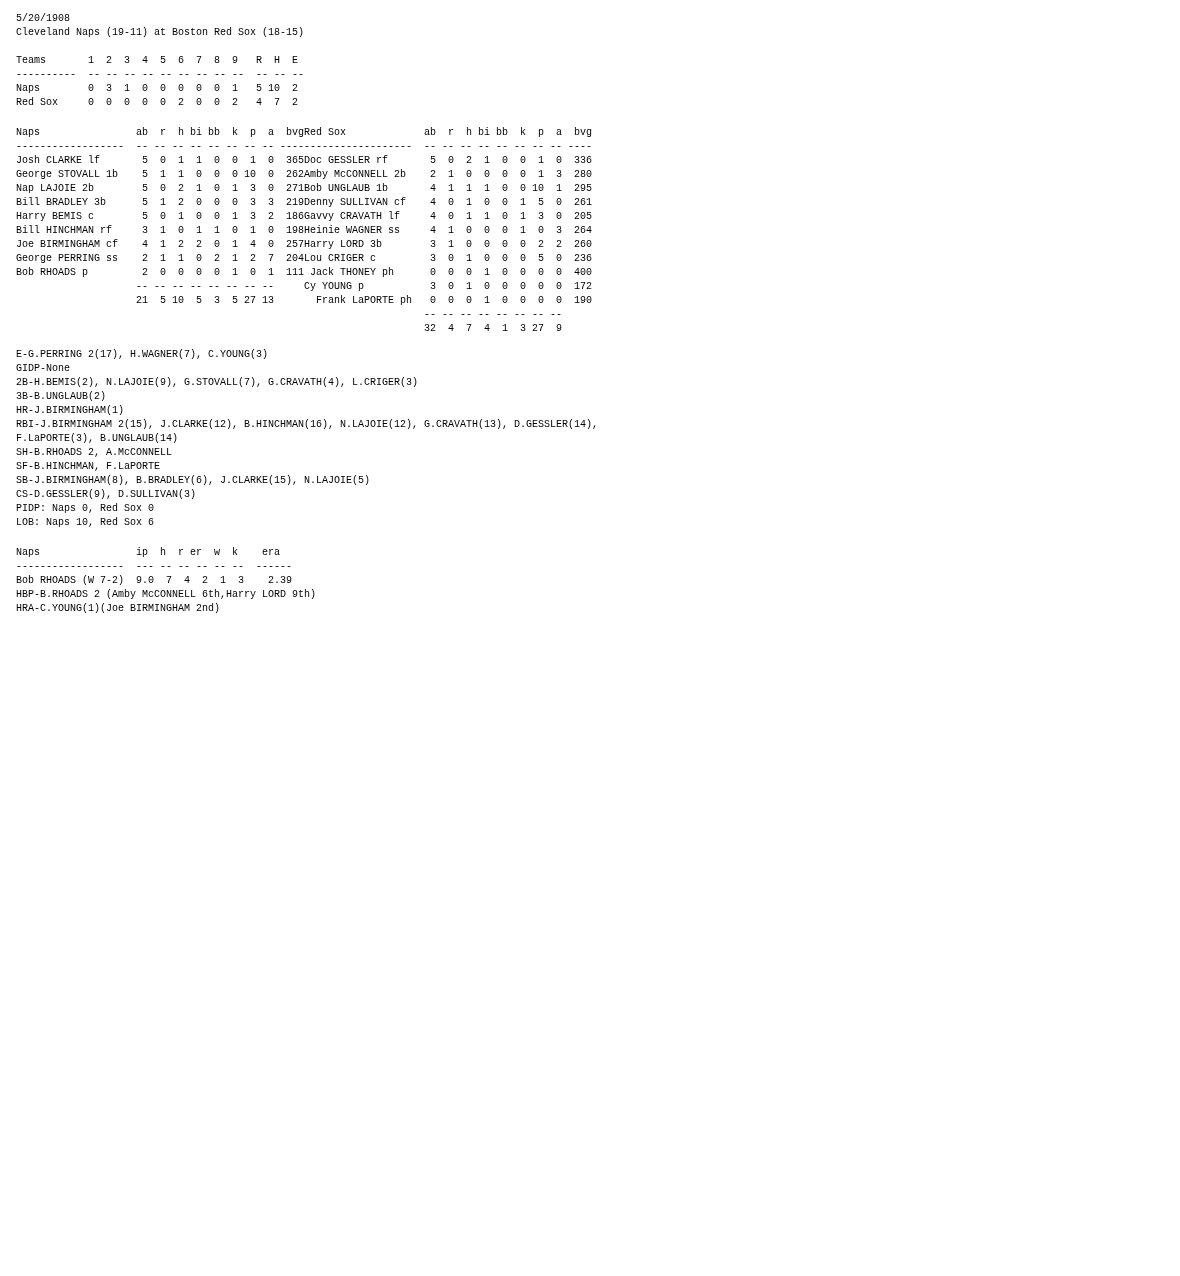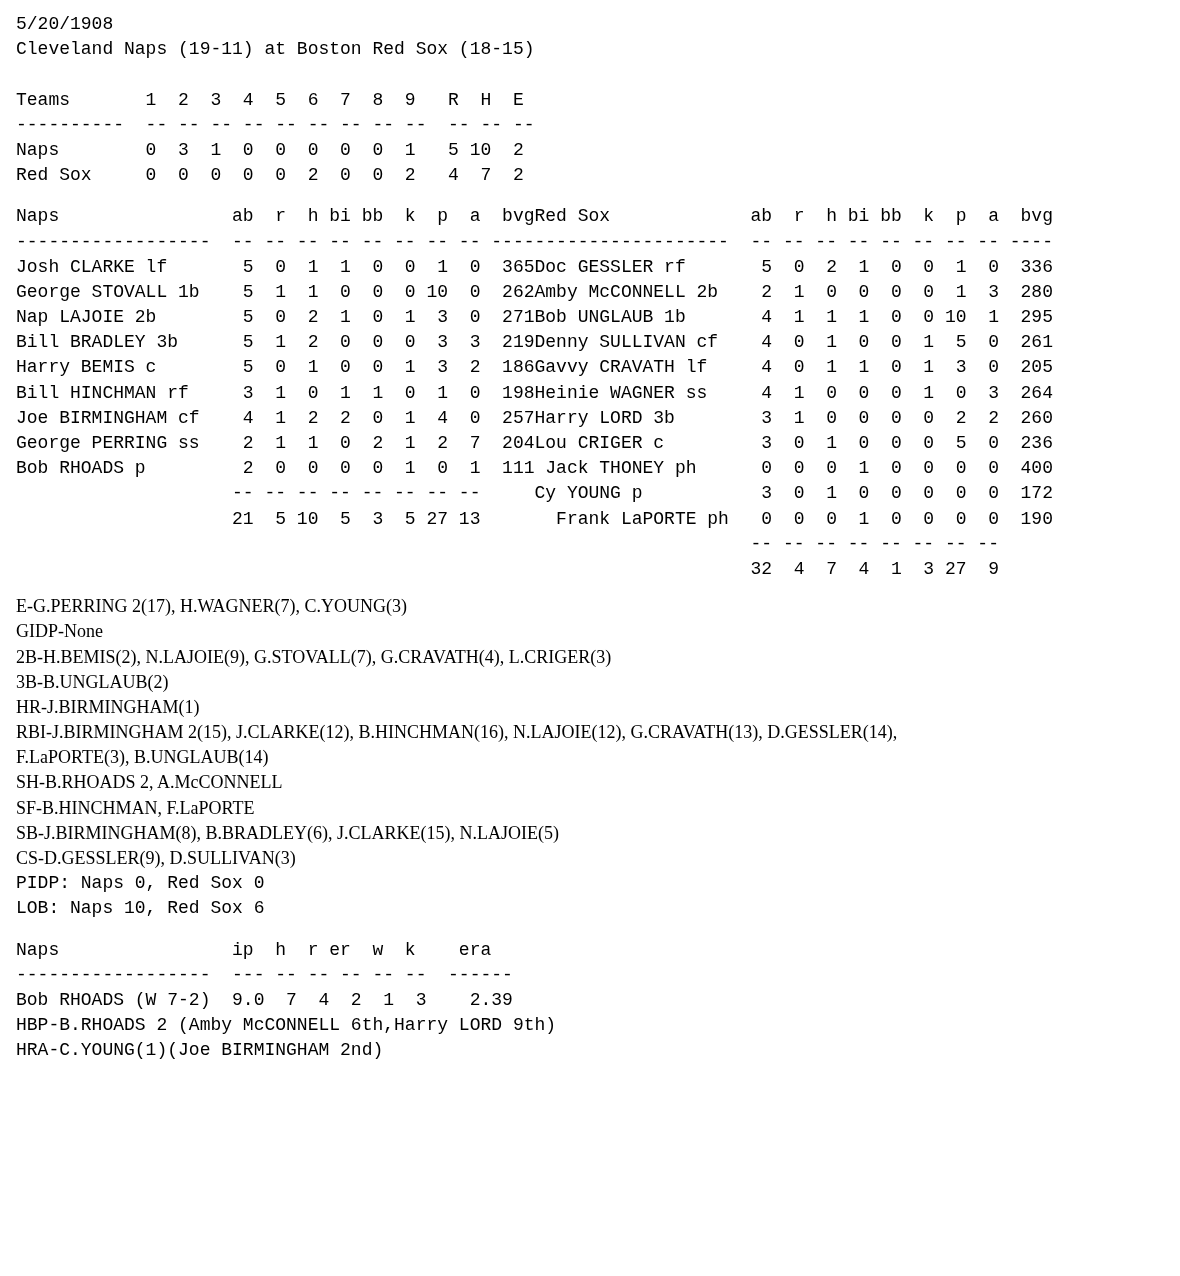--- a/index.html
+++ b/index.html
@@ -7,21 +7,21 @@
       background: #ffffff;
       font-family: 'Courier New', Courier, monospace;
       font-size: 14px;
       color: #000000;
       padding: 12px 16px;
       width: 1180px;
       min-height: 1276px;
     }
     pre {
       font-family: 'Courier New', Courier, monospace;
-      font-size: 18px;
+      font-size: 10px;
       white-space: pre;
       line-height: 1.4;
     }
   </style>
 </head>
 <body>
 
 <pre><span>5/20/1908</span>
 <span>Cleveland Naps (19-11) at Boston Red Sox (18-15)</span>
 
@@ -56,21 +56,21 @@
 Heinie WAGNER ss     4  1  0  0  0  1  0  3  264
 Harry LORD 3b        3  1  0  0  0  0  2  2  260
 Lou CRIGER c         3  0  1  0  0  0  5  0  236
  Jack THONEY ph      0  0  0  1  0  0  0  0  400
 Cy YOUNG p           3  0  1  0  0  0  0  0  172
   Frank LaPORTE ph   0  0  0  1  0  0  0  0  190
 </span><span>                    -- -- -- -- -- -- -- --</span>
 <span>                    32  4  7  4  1  3 27  9</span></pre>
 </div>
 
-<pre style="margin-top: 12px; font-family: Liberation Serif, serif;"><span>E-G.PERRING 2(17), H.WAGNER(7), C.YOUNG(3)
+<pre style="margin-top: 12px;"><span>E-G.PERRING 2(17), H.WAGNER(7), C.YOUNG(3)
 GIDP-None
 2B-H.BEMIS(2), N.LAJOIE(9), G.STOVALL(7), G.CRAVATH(4), L.CRIGER(3)
 3B-B.UNGLAUB(2)
 HR-J.BIRMINGHAM(1)
 RBI-J.BIRMINGHAM 2(15), J.CLARKE(12), B.HINCHMAN(16), N.LAJOIE(12), G.CRAVATH(13), D.GESSLER(14),
 F.LaPORTE(3), B.UNGLAUB(14)
 SH-B.RHOADS 2, A.McCONNELL
 SF-B.HINCHMAN, F.LaPORTE
 SB-J.BIRMINGHAM(8), B.BRADLEY(6), J.CLARKE(15), N.LAJOIE(5)
 CS-D.GESSLER(9), D.SULLIVAN(3)</span></pre>

